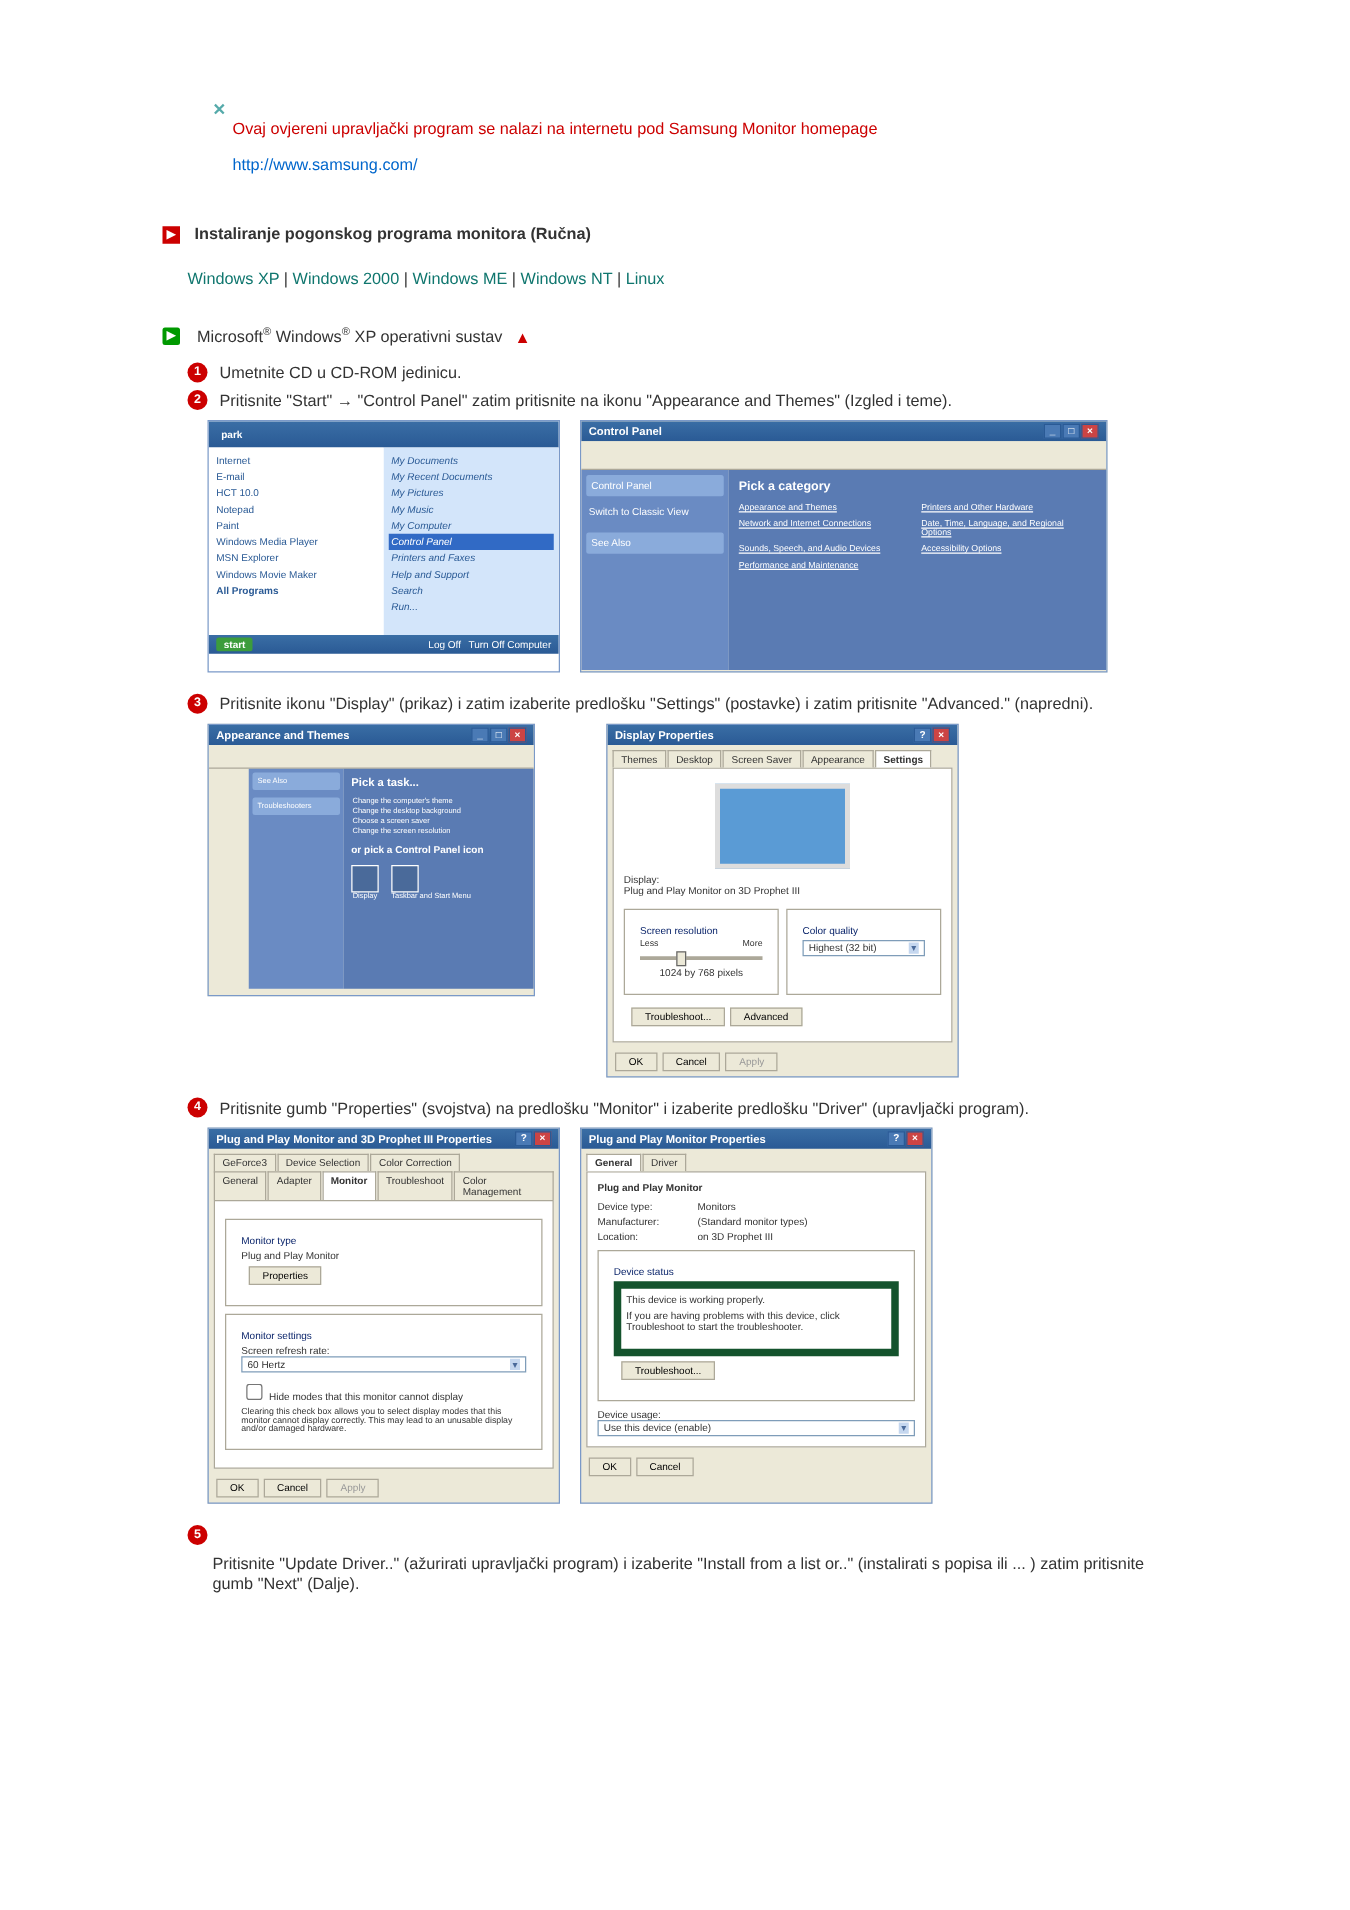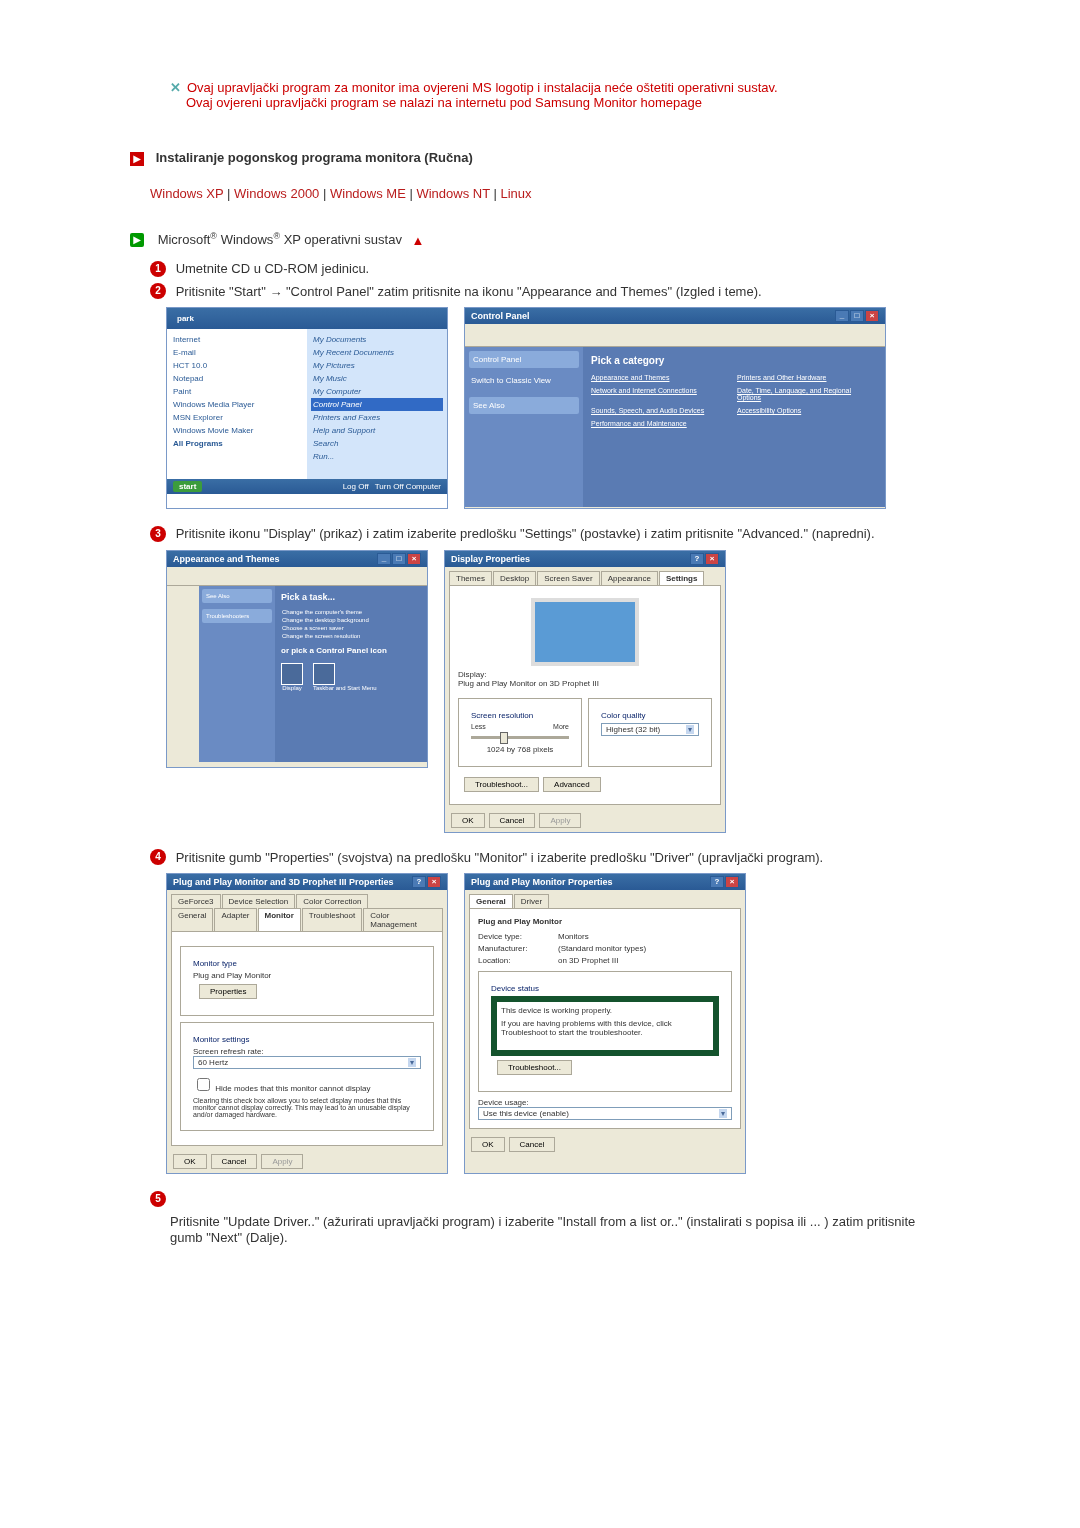--- a/index.html
+++ b/index.html
@@ -68,21 +68,21 @@
     font-size: 10px;
     text-align: center;
     line-height: 14px;
     margin-right: 8px;
     vertical-align: middle;
   }
   .os-links {
     margin: 16px 0 30px 20px;
   }
   .os-links a {
-    color: #b91c1c;
+    color: #0f766e;
     text-decoration: none;
   }
   .os-row {
     margin: 20px 0 12px 0;
   }
   .green-arrow {
     display: inline-block;
     width: 14px;
     height: 14px;
     background: #009900;
@@ -349,22 +349,25 @@
   sup { font-size: 9px; }
 </style>
 </head>
 <body>
 
 <div class="content">
 
   <div class="note-block">
     <span class="x-mark">✕</span>
     <div class="note-content">
-      <span>Ovaj upravljački program za monitor ima ovjereni MS logotip i instalacija neće oštetiti operativni sustav.</span><br>
+      <br>
       <span>Ovaj ovjereni upravljački program se nalazi na internetu pod Samsung Monitor homepage</span>
+      <div style="margin-top:14px;">
+        <a href="#" class="blue-link">http://www.samsung.com/</a>
+      </div>
     </div>
   </div>
 
 
   <div class="section-title">
     <span class="arrow-icon">▶</span>
     <b>Instaliranje pogonskog programa monitora (Ručna)</b>
   </div>
 
   <div class="os-links">
@@ -499,21 +502,21 @@
             </div>
             <div style="text-align:center;">
               <div class="at-icon"></div>
               <div style="font-size:6px;">Taskbar and Start Menu</div>
             </div>
           </div>
         </div>
       </div>
     </div>
 
-    <div class="shot props-dialog" style="width:280px;">
+    <div class="shot props-dialog" style="width:280px;margin-left:41px;">
       <div class="titlebar">
         <span>Display Properties</span>
         <div class="win-btns">
           <div class="win-btn">?</div>
           <div class="win-btn close">×</div>
         </div>
       </div>
       <div class="tab-row">
         <div class="tab">Themes</div>
         <div class="tab">Desktop</div>

